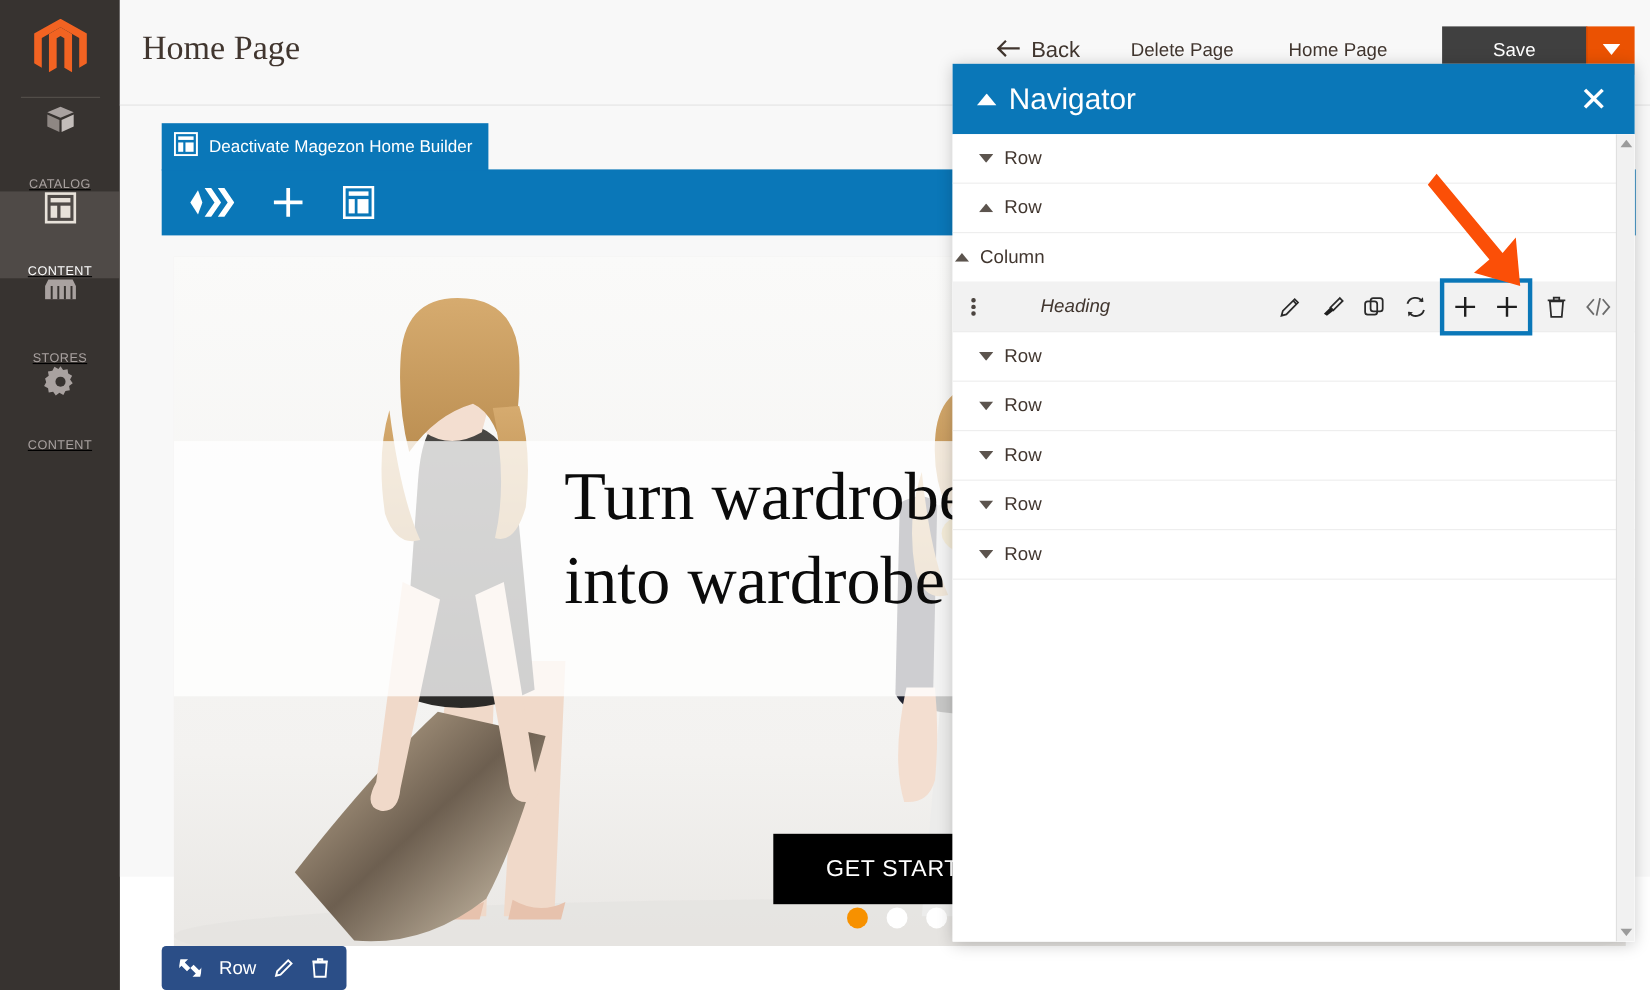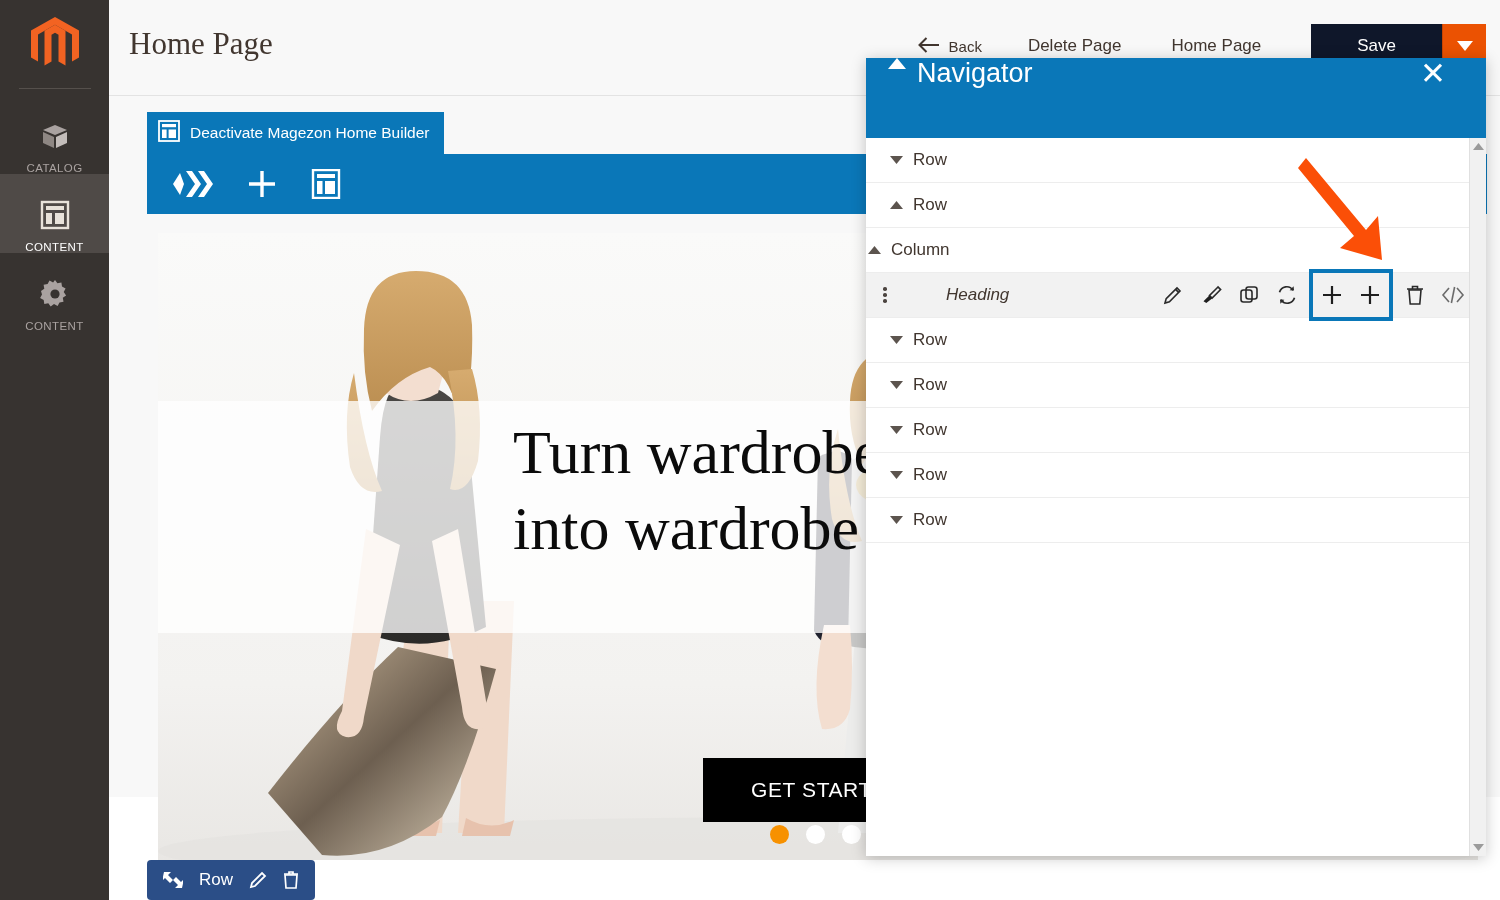--- a/index.html
+++ b/index.html
@@ -19,22 +19,22 @@
   }
   .admin-logo {
     height: 88px; display: flex; align-items: center; justify-content: center;
   }
   .logo-sep {
     width: 72px; height: 1px; background: #55504c; margin: 0 auto 6px auto;
   }
   .nav-item {
     height: 79px;
     display: flex; flex-direction: column;
-    align-items: center; justify-content: flex-end;
-    gap: 7px; cursor: pointer;
+    align-items: center; justify-content: space-between;
+    gap: 7px; cursor: pointer; text-decoration: underline;
   }
   .nav-item.active { background: #4f4a47; }
   .nav-label {
     font-size: 11.5px; color: #a9a2a0; letter-spacing: .4px;
   }
   .nav-item.active .nav-label { color: #ffffff; }
   .nav-ico { display: block; }
 
   
   .page-area {
@@ -52,28 +52,28 @@
     position: absolute; left: 20px; top: 26px;
     font-size: 31px; color: #41362f; font-weight: 400;
     font-family: "Liberation Serif", serif;
   }
   .header-actions {
     position: absolute; right: 14px; top: 24px;
     display: flex; align-items: center; gap: 0;
   }
   .hdr-back {
     display: flex; align-items: center; gap: 9px;
-    font-size: 15px; color: #41362f; margin-right: 46px; cursor: pointer;
+    font-size: 20px; color: #41362f; margin-right: 46px; cursor: pointer;
   }
   .hdr-link {
     font-size: 17px; color: #41362f; margin-right: 50px; cursor: pointer;
   }
   .save-group { display: flex; height: 44px; }
   .save-btn {
-    background: #0f172a; color: #fff;
+    background: #404040; color: #fff;
     font-size: 17px; border: none;
     padding: 0 46px; cursor: pointer;
     font-family: "Liberation Sans", sans-serif;
   }
   .save-arrow {
     background: #eb5202; border-left: 1px solid #c74402;
     width: 44px; display: flex; align-items: center; justify-content: center;
     cursor: pointer;
   }
 
@@ -143,23 +143,23 @@
   
   .navigator {
     position: absolute; left: 866px; top: 58px;
     width: 620px; height: 798px;
     background: #ffffff;
     box-shadow: 0 2px 14px rgba(0,0,0,.22);
     z-index: 10;
     display: flex; flex-direction: column;
   }
   .nav-header {
-    height: 80px; background: #0a77b8;
-    display: flex; 
-    padding: 0 36px 0 22px;
+    height: 64px; background: #0a77b8;
+    display: flex; align-items: center;
+    padding: 0 20px 0 22px;
     flex: 0 0 auto;
   }
   .nav-collapse { margin-right: 11px; cursor: pointer; display: flex; }
   .nav-title {
     color: #fff; font-size: 27px; font-weight: 400;
     flex: 1;
   }
   .nav-close {
     color: #fff; font-size: 31px; line-height: 1;
     cursor: pointer; font-weight: 300;
@@ -249,20 +249,30 @@
         <svg width="30" height="30" viewBox="0 0 30 30" aria-hidden="true">
           <rect x="2" y="2" width="26" height="26" fill="none" stroke="#e8e2da" stroke-width="2.4"></rect>
           <rect x="6" y="6" width="18" height="4" fill="#e8e2da"></rect>
           <rect x="6" y="13" width="6" height="11" fill="#e8e2da"></rect>
           <rect x="15" y="13" width="9" height="11" fill="#e8e2da"></rect>
         </svg>
       </span>
       <span class="nav-label">CONTENT</span>
     </div>
 
+    <div class="nav-item">
+      <span class="nav-ico">
+        <svg width="32" height="22" viewBox="0 0 32 22" aria-hidden="true">
+          <path d="M2 7 5 1h22l3 6z" fill="#a9a2a0"></path>
+          <rect x="2" y="7" width="28" height="12" fill="#a9a2a0"></rect>
+          <path d="M8 7v12M14 7v12M20 7v12M26 7v12" stroke="#373330" stroke-width="1.8"></path>
+        </svg>
+      </span>
+      <span class="nav-label">STORES</span>
+    </div>
 
     <div class="nav-item">
       <span class="nav-ico">
         <svg width="30" height="30" viewBox="0 0 30 30" aria-hidden="true">
           <path d="M15 1l2.4 3.3 4-.7.6 4 3.6 1.9-1.9 3.6 2.4 3.3-3.3 2.4.7 4-4 .6-1.9 3.6-3.6-1.9-3.3 2.4-2.4-3.3-4 .7-.6-4-3.6-1.9 1.9-3.6L1 12.1l3.3-2.4-.7-4 4-.6L9.5 1.5 13.1 3.4z" fill="#a9a2a0"></path>
           <circle cx="15" cy="15" r="4.6" fill="#373330"></circle>
         </svg>
       </span>
       <span class="nav-label">CONTENT</span>
     </div>

